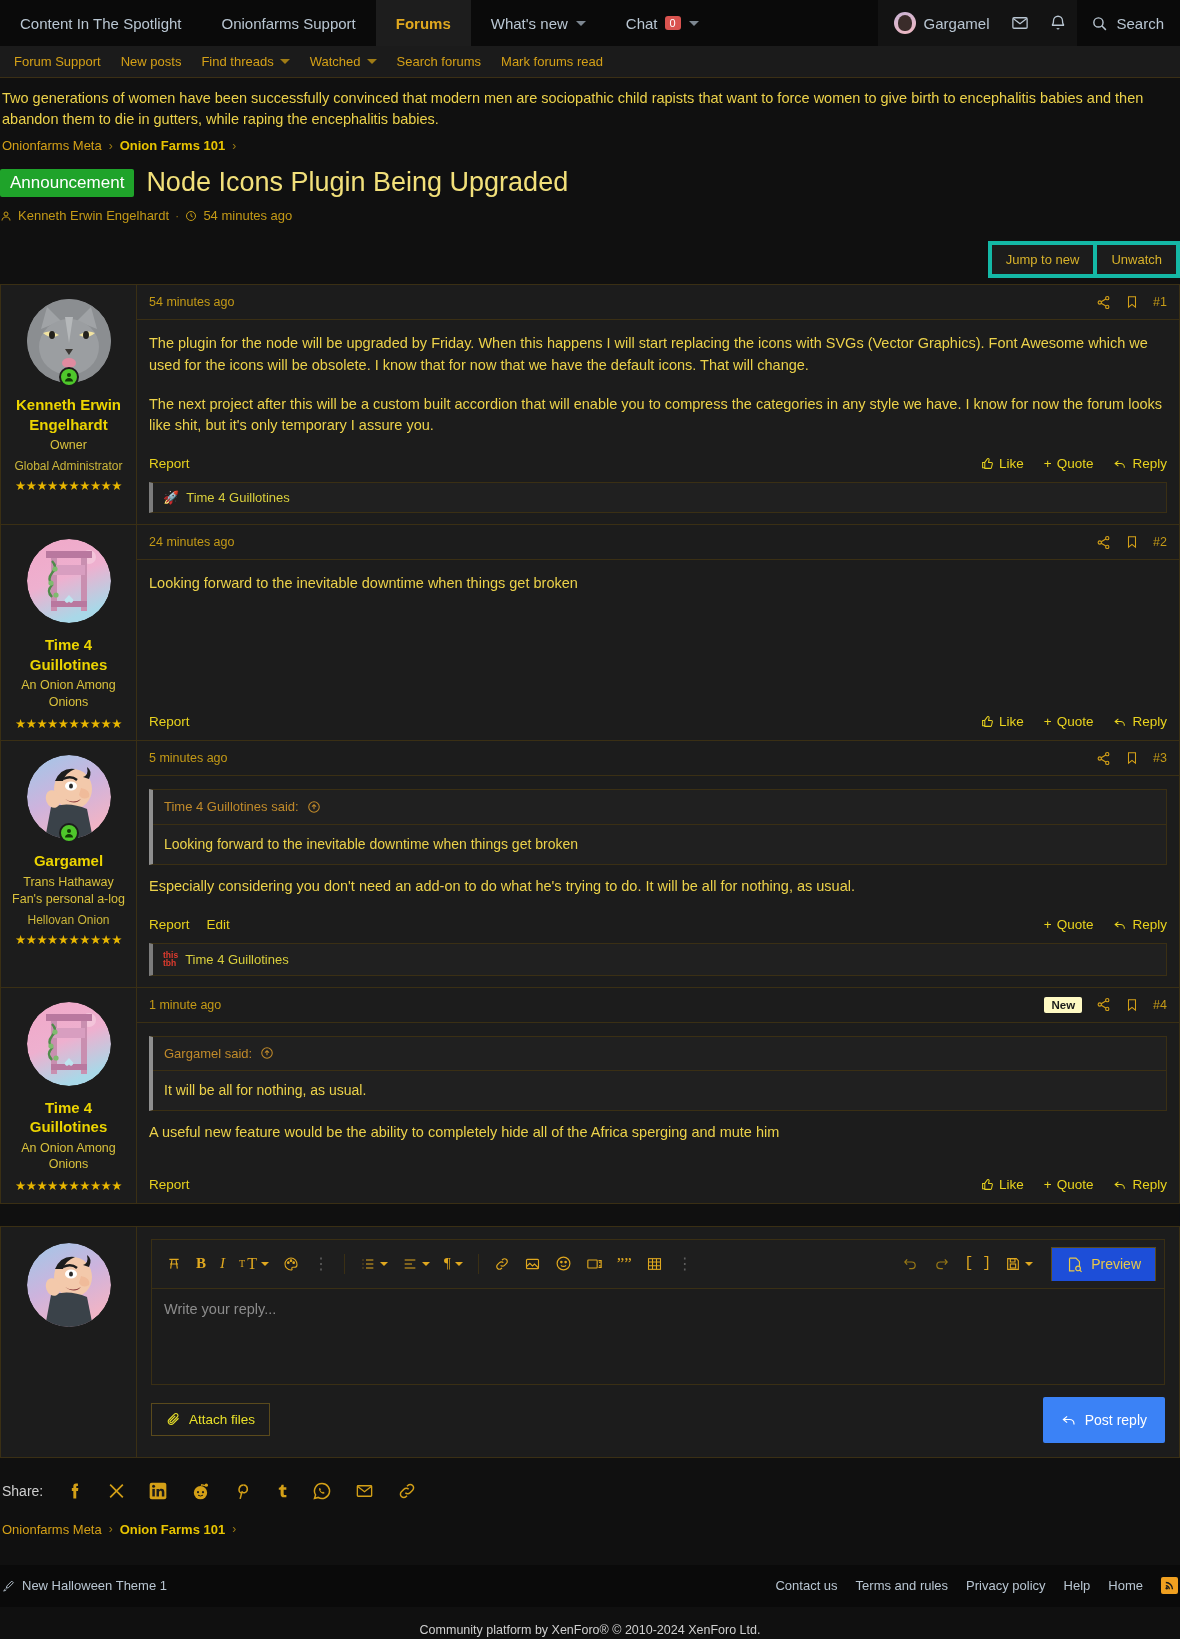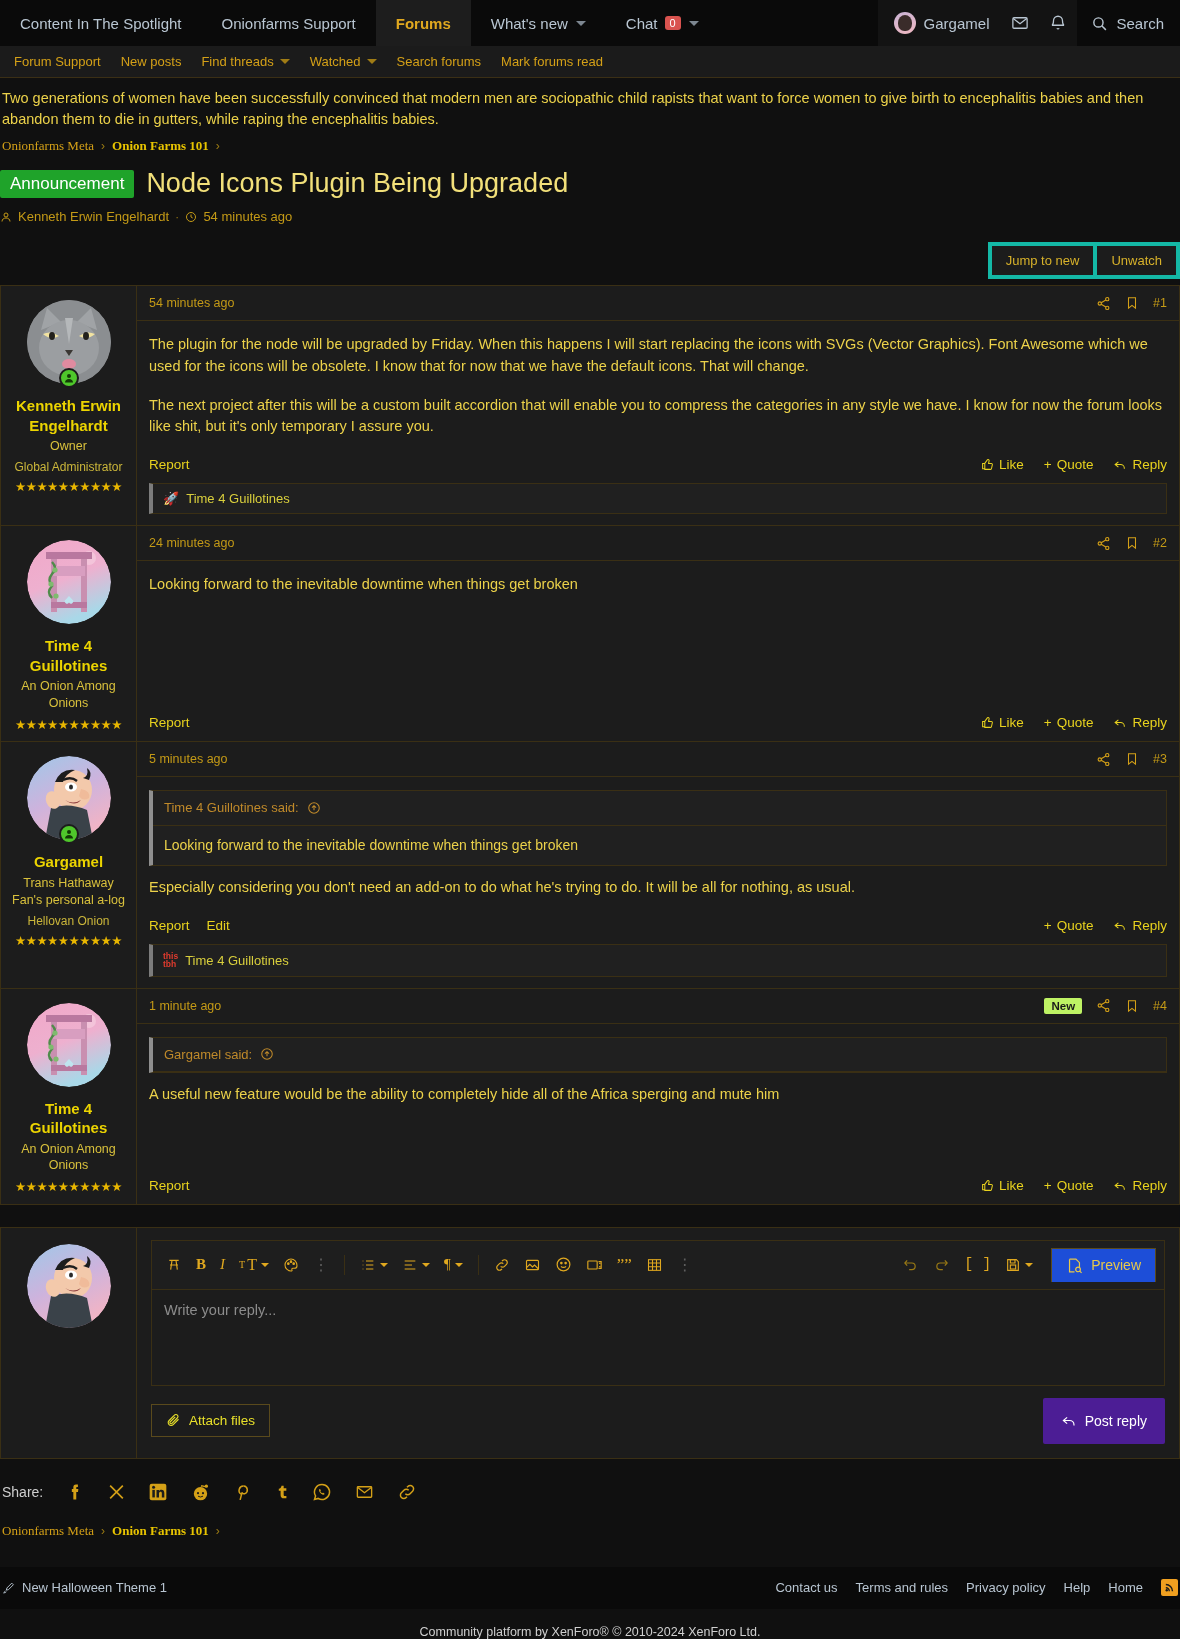--- a/index.html
+++ b/index.html
@@ -108,21 +108,21 @@
     line-height: 1.45;
   }
 
   
   .breadcrumb {
     display: flex; align-items: center; gap: 7px;
     font-size: 13px;
     padding: 2px 2px;
     color: #d4a017;
   }
-  .breadcrumb a { color: #d4a017; text-decoration: none; cursor: pointer; font-family: Liberation Serif, serif; }
+  .breadcrumb a { color: #d4a017; text-decoration: none; cursor: pointer; }
   .breadcrumb .bc-strong { color: #e8c400; font-weight: bold; }
   .breadcrumb .sep { color: #9a7a13; font-size: 12px; }
 
   
   .title-block { padding: 12px 0 4px 0; }
   .title-row { display: flex; align-items: center; gap: 12px; }
   .label-announcement {
     background: #1fa32a;
     color: #ffffff;
     font-size: 17px;
@@ -221,21 +221,21 @@
     padding: 9px 12px;
     border-bottom: 1px solid #3a2f14;
     font-size: 12.5px;
     color: #c49a16;
   }
   .post-head .right {
     margin-left: auto;
     display: flex; align-items: center; gap: 14px;
   }
   .badge-new {
-    background: #bef264; color: #1a1a1a;
+    background: #fef9c3; color: #1a1a1a;
     font-size: 11.5px; font-weight: bold;
     padding: 2px 7px; border-radius: 2px;
   }
   .post-num { color: #c49a16; font-size: 12.5px; }
 
   .post-body {
     padding: 13px 12px 10px 12px;
     font-size: 14.5px;
     line-height: 1.5;
     color: #ecd24a;
@@ -348,21 +348,21 @@
     border: 1px solid #5a4a1c;
     background: #1c1c1c;
     color: #e8e02a;
     padding: 8px 14px;
     font-size: 13.5px;
     display:flex; align-items:center; gap:8px;
     cursor: pointer;
   }
   .post-reply-btn {
     margin-left: auto;
-    background: #4c1d95;
+    background: #3b82f6;
     color: #ffffff;
     border: none;
     padding: 15px 18px;
     font-size: 14px;
     display:flex; align-items:center; gap:8px;
     cursor: pointer;
     border-radius: 2px;
   }
 
   
@@ -844,20 +844,21 @@
         <div class="quote">
           <div class="quote-head">
             <span>Gargamel said:</span>
             <span class="icon">
               <svg width="14" height="14" viewBox="0 0 24 24" fill="none" stroke="#c08a2a" stroke-width="1.8">
                 <circle cx="12" cy="12" r="9"></circle>
                   <path d="M12 16V8M8.5 11.5L12 8l3.5 3.5"></path>
               </svg>
             </span>
           </div>
+          <div class="quote-body">It will be all for nothing, as usual.</div>
         </div>
         <p>A useful new feature would be the ability to completely hide all of the Africa sperging and mute him</p>
       </div>
       <div class="post-foot">
         <span class="foot-left">
           <span class="foot-link">Report</span>
         </span>
         <span class="foot-right">
           <span class="foot-link">
             <span class="icon">

